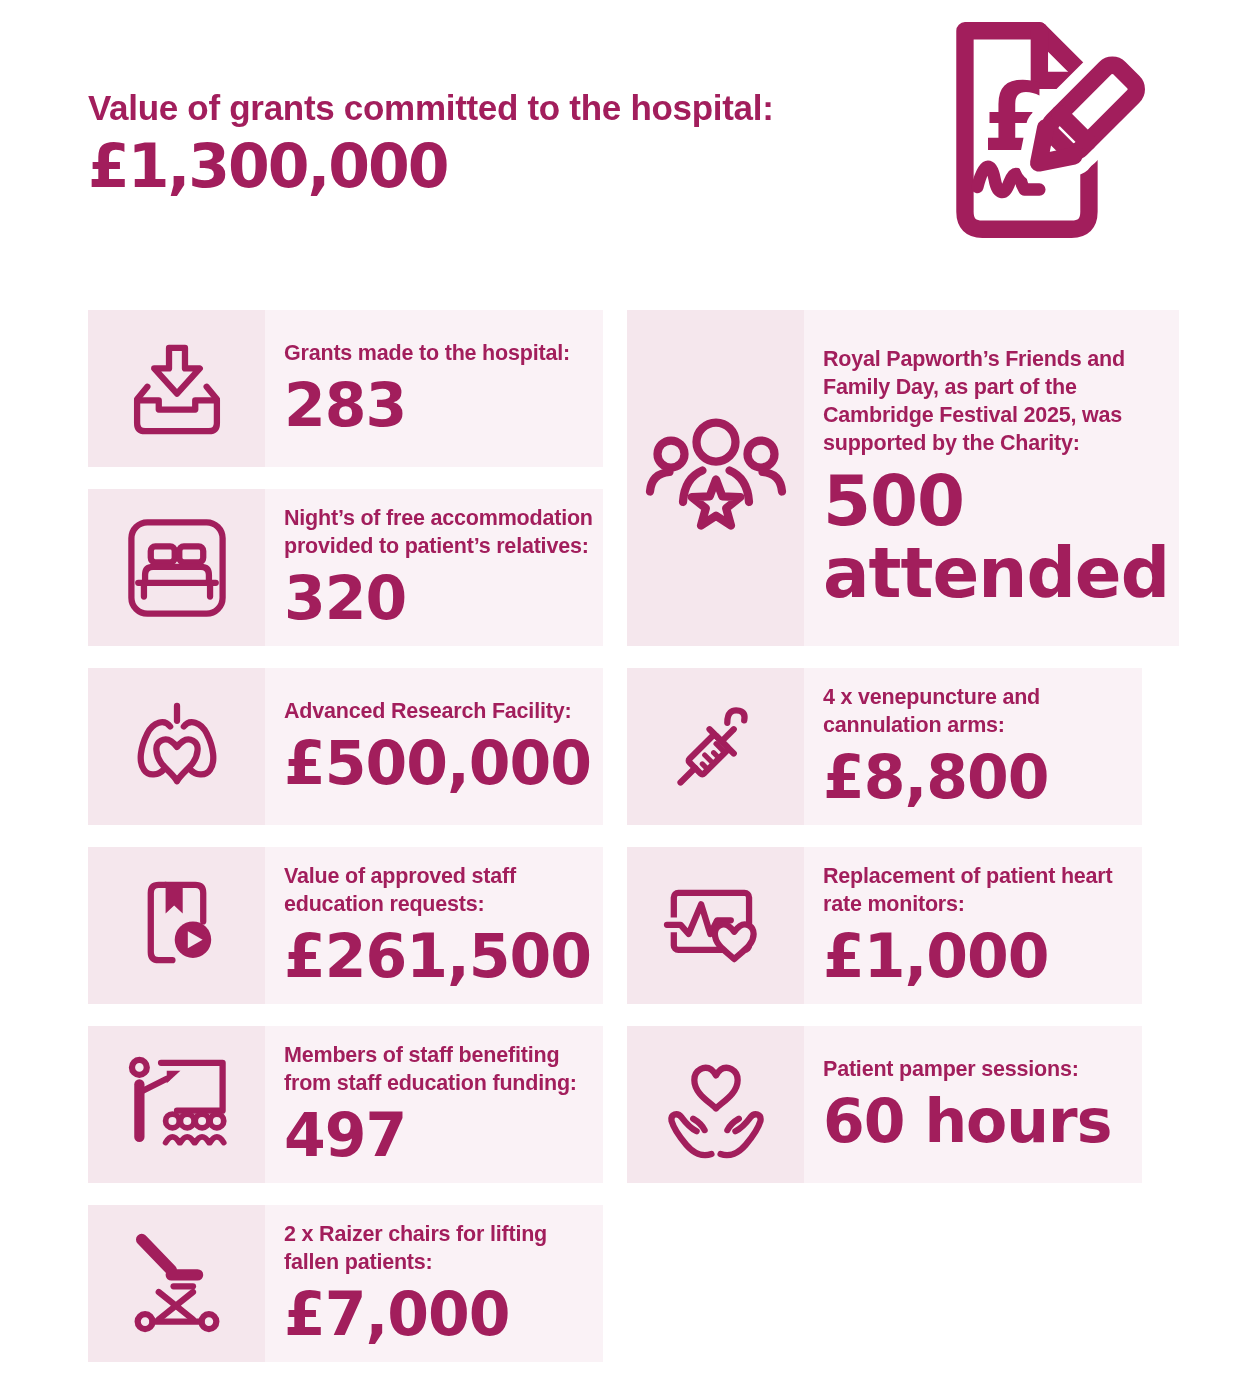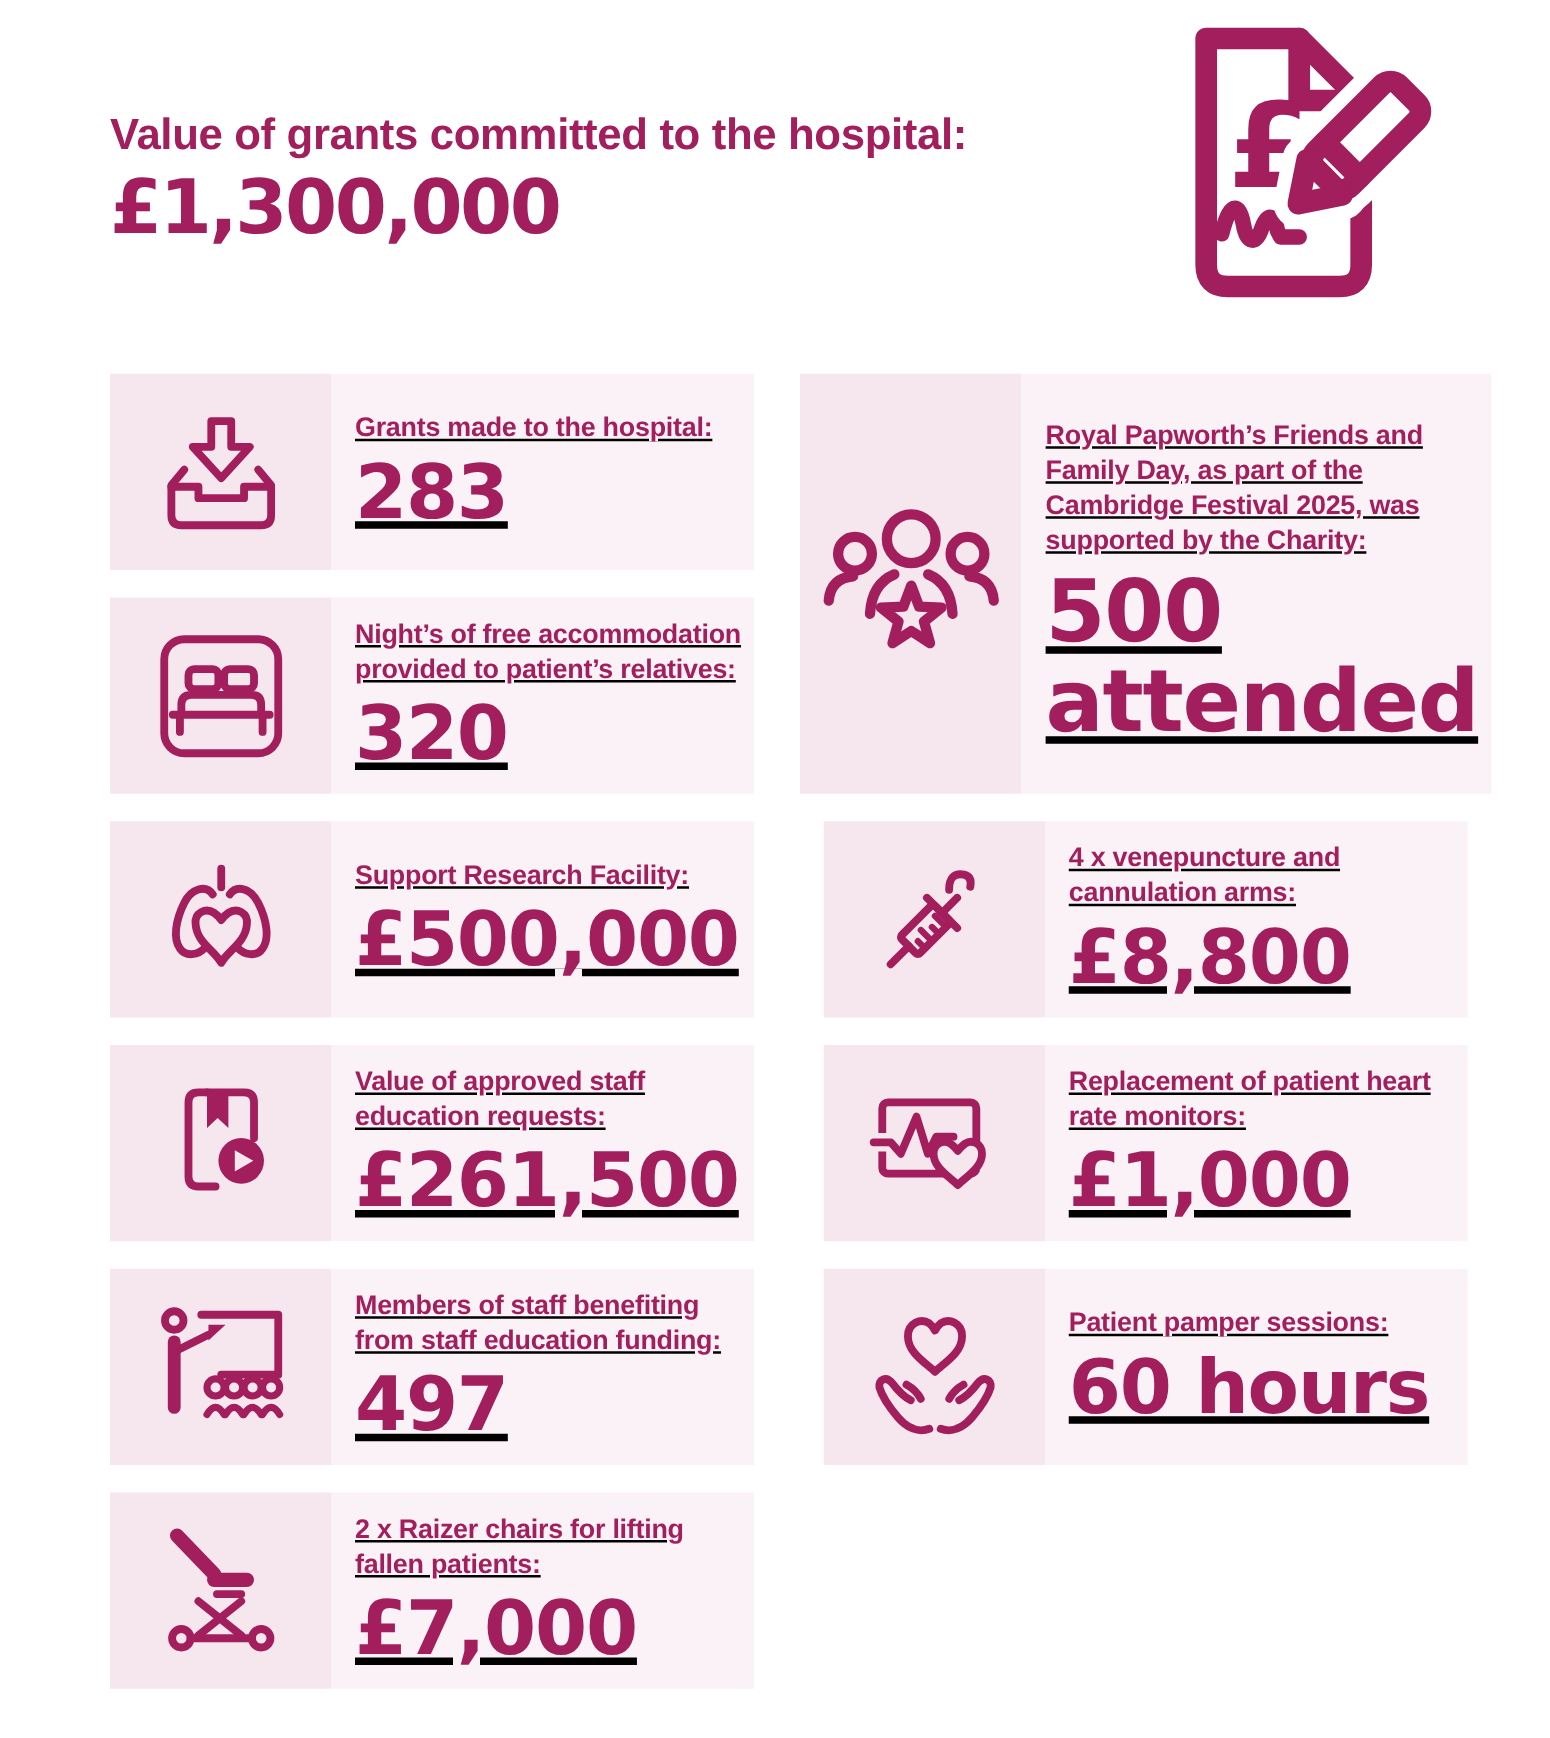--- a/index.html
+++ b/index.html
@@ -13,24 +13,24 @@
   .page{position:relative;width:988px;height:1390px;}
 
   
   .header{position:absolute;left:88px;top:88px;width:740px;}
   .header-title{color:var(--accent);font-size:35px;font-weight:700;letter-spacing:-0.3px;}
   .header-value{color:var(--accent);font-size:60px;font-weight:700;letter-spacing:-2px;
     font-family:"DejaVu Sans","Liberation Sans",sans-serif;margin-top:8px;line-height:1;}
   .header-icon{position:absolute;left:898px;top:6px;width:248px;height:248px;}
 
   
-  .grid{position:absolute;left:88px;top:299px;display:flex;gap:56px;text-decoration:underline;}
+  .grid{position:absolute;left:88px;top:310px;display:flex;gap:24px;}
   .col{display:flex;flex-direction:column;gap:22px;width:515px;}
   .card{display:flex;height:157px;}
-  .card.tall{height:336px;justify-content:center;}
+  .card.tall{height:336px;}
   .icon-cell{flex:0 0 177px;background:var(--panel-icon);
     display:flex;align-items:center;justify-content:center;}
   .text-cell{flex:1;background:var(--panel-text);
     display:flex;flex-direction:column;justify-content:center;
     padding:10px 10px 10px 19px;}
   .label{color:var(--accent);font-size:21.5px;font-weight:700;line-height:1.3;letter-spacing:-0.2px;}
   .value{color:var(--accent);font-size:60px;font-weight:700;line-height:1.05;letter-spacing:-1px;
     font-family:"DejaVu Sans","Liberation Sans",sans-serif;margin-top:7px;}
   .card.tall .value{font-size:69px;}
 
@@ -104,21 +104,21 @@
       <div class="card">
         <div class="icon-cell">
           <svg class="ic" viewBox="0 0 100 100">
             <path d="M50 14 V27"></path>
             <path d="M44 32 C39 25 29 28 24 38 C18 50 16 63 21 70 C25 76 34 75 39 69"></path>
             <path d="M56 32 C61 25 71 28 76 38 C82 50 84 63 79 70 C75 76 66 75 61 69"></path>
             <path d="M50 80 C45 71 33 66 32 53 C31 45 39 41 45 45 C48 47 50 50 50 50 C50 50 52 47 55 45 C61 41 69 45 68 53 C67 66 55 71 50 80 Z"></path>
           </svg>
         </div>
         <div class="text-cell">
-          <div class="label">Support Research Facility:</div>
+          <div class="label">Advanced Research Facility:</div>
           <div class="value">£500,000</div>
         </div>
       </div>
 
       <div class="card">
         <div class="icon-cell">
           <svg class="ic" viewBox="0 0 100 100">
             <path d="M40 14 H66 Q73 14 73 21 V46"></path>
             <path d="M40 14 H34 Q27 14 27 21 V73 Q27 80 34 80 H46"></path>
             <path d="M40 13 V39 L47.5 32 L55 39 V13 Z" fill="var(--accent)" stroke="none"></path>

